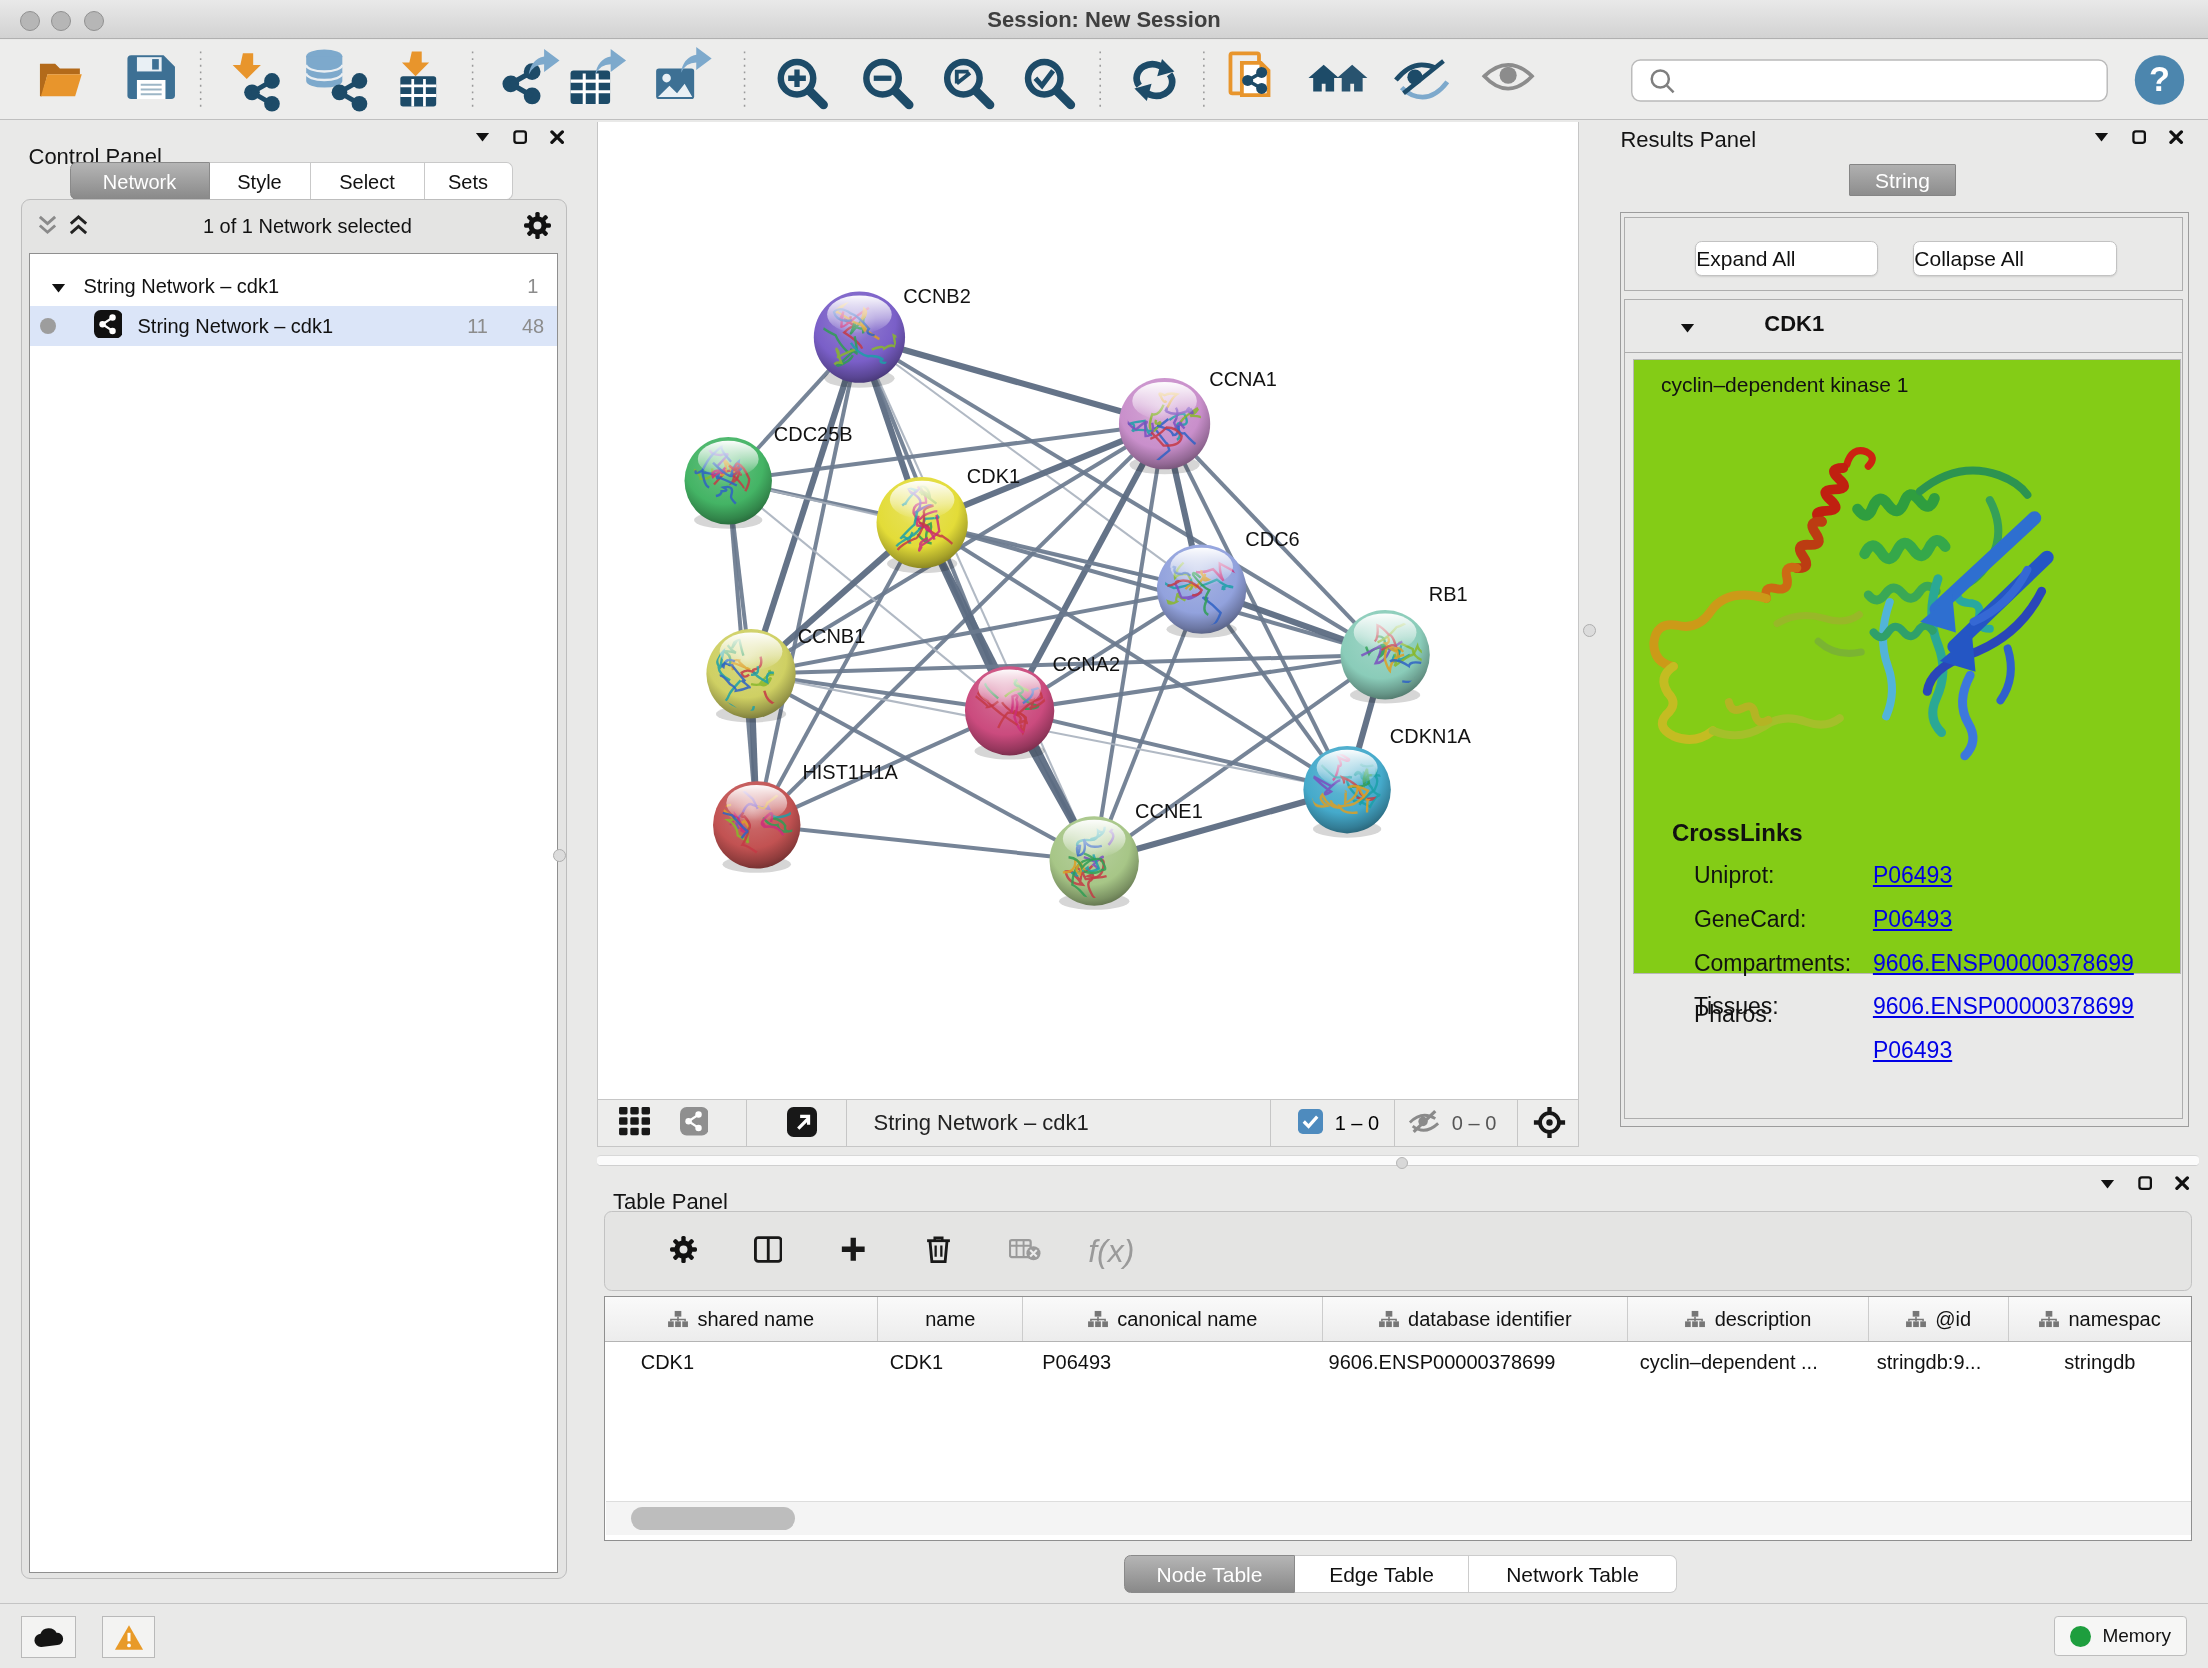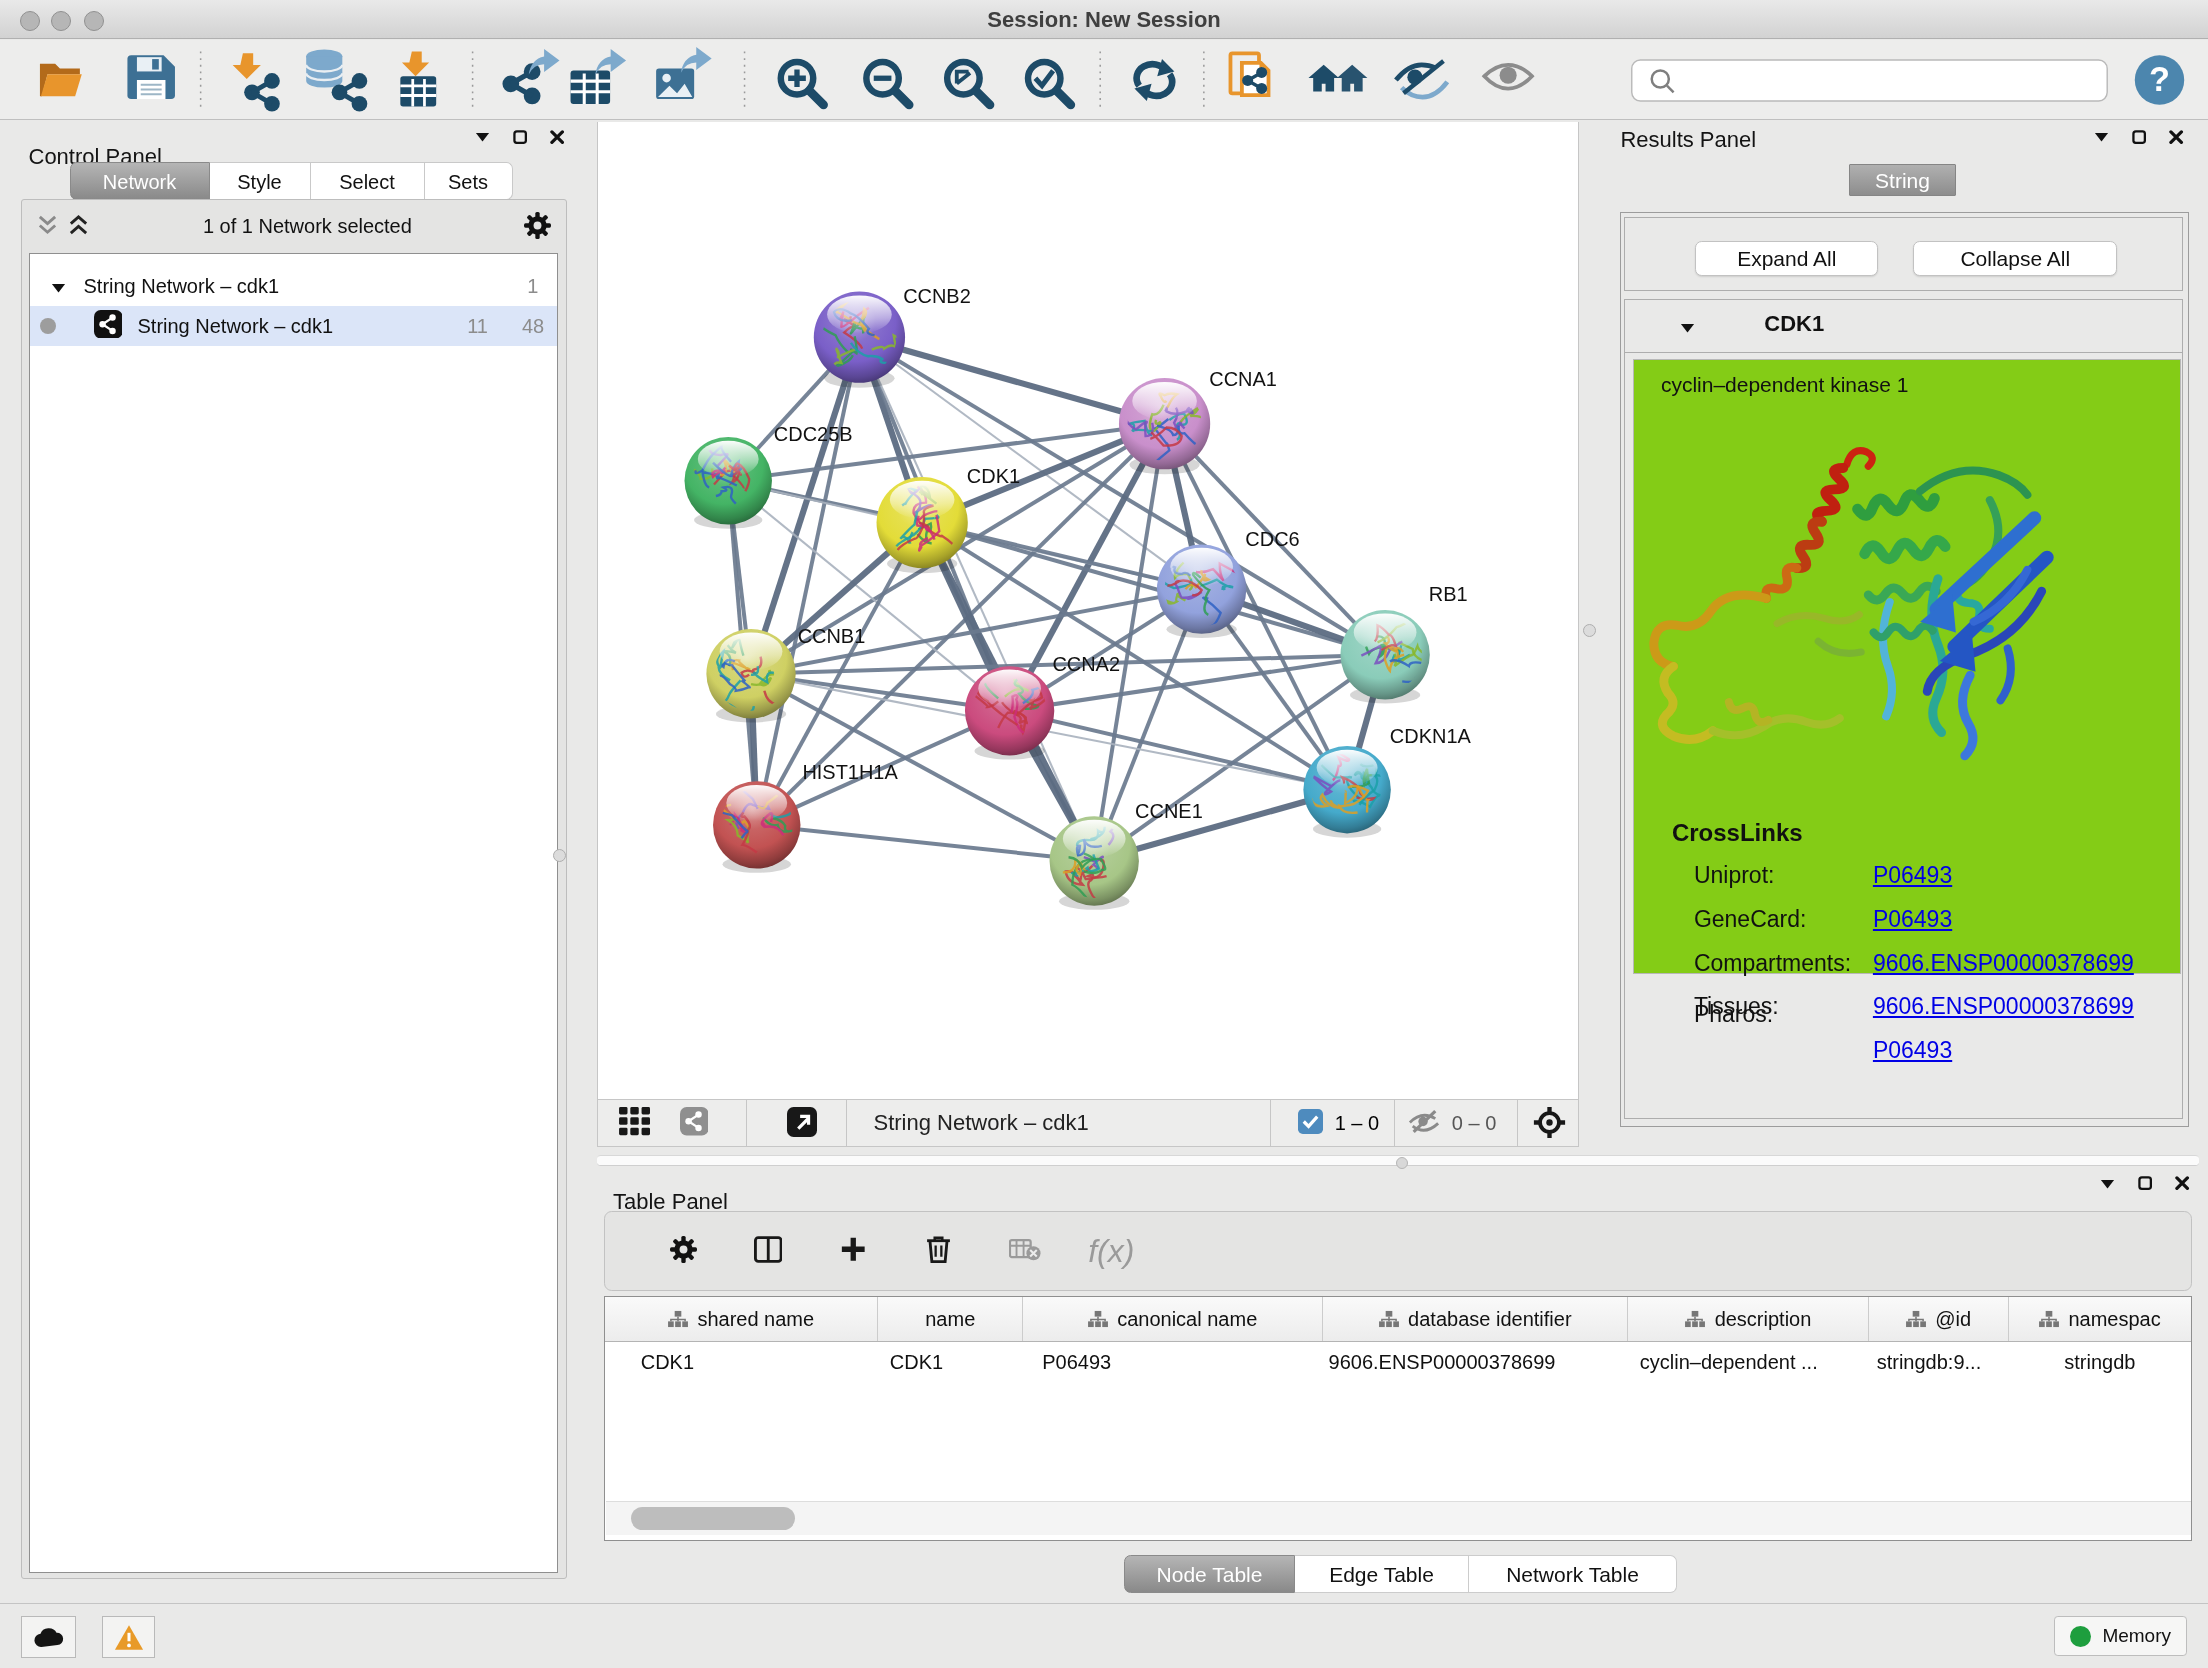--- a/index.html
+++ b/index.html
@@ -10,33 +10,33 @@
 #title{position:absolute;top:6.7px;left:0;width:100%;text-align:center;font-size:22px;font-weight:bold;color:#3f3f3f;}
 #toolbar{left:0;top:40px;width:2208px;height:80px;background:#ededec;border-bottom:1px solid #bfbfbf;}
 .ptitle{font-size:22px;color:#141414;}
 .phead-ic{position:absolute;top:0;display:flex;align-items:center;gap:23px;}
 #cpanel{left:9.5px;top:122px;width:559px;height:1457px;}
 .tabrow{position:absolute;display:flex;}
 .tab{height:38px;line-height:38px;text-align:center;font-size:20px;background:#fff;color:#111;border:1px solid #c9c9c9;border-left:none;}
 .tab.first{border-left:1px solid #c9c9c9;border-radius:6.7px 0 0 6.7px;}
 .tab.last{border-radius:0 6.7px 6.7px 0;}
 .tab.sel{background:linear-gradient(#b5b5b5,#898989);color:#fff;border-color:#8a8a8a;}
-#netlistbox{position:absolute;left:11.4px;top:77px;width:546px;height:1380px;background:#e4e4e3;border:1px solid #bdbdbd;border-radius:3px;}
+#netlistbox{position:absolute;left:11.4px;top:77px;width:546px;height:1380px;background:#e4e4e3;border:1px solid #bdbdbd;border-radius:9px;}
 #netlisthdr{position:absolute;left:0;top:0;width:100%;height:53px;display:flex;align-items:center;}
 #netlist{position:absolute;left:7.6px;top:53px;width:529px;height:1320px;background:#fff;border:1px solid #8f8f8f;padding-top:12.4px;}
 .lrow{height:40px;display:flex;align-items:center;font-size:20px;color:#111;}
 #netview{left:597px;top:122px;width:982px;height:978px;background:#fff;border:1px solid #c6c6c6;border-top:none;}
 #nettb{left:597px;top:1099px;width:982px;height:48px;background:#ededec;border:1px solid #c6c6c6;display:flex;align-items:center;}
 .vsep{width:1px;height:46px;background:#c6c6c6;}
 #hsplit{left:597px;top:1155px;width:1602px;height:10.5px;background:#fbfbfb;border-top:1px solid #d8d8d8;border-bottom:1px solid #cfcfcf;border-radius:3.8px;}
 #rpanel{left:1609px;top:122px;width:590px;height:1010px;}
 #rbox{position:absolute;left:10.5px;top:90px;width:569px;height:915px;background:#e9e9e8;border:1px solid #9c9c9c;}
 #stringtab{position:absolute;left:240px;top:42px;width:107px;height:32px;border-radius:1px;background:linear-gradient(#b0b0b0,#8d8d8d);border:1px solid #858585;color:#fff;font-size:21px;text-align:center;line-height:31px;}
 #expbox{position:absolute;left:3.8px;top:3.8px;width:559px;height:74px;border:1px solid #adadad;}
-.wbtn{position:absolute;top:23px;height:35px;border:1px solid #c2c2c2;border-radius:6.7px;background:#fff;font-size:21px;color:#111;text-align:center;line-height:33px;box-shadow:0 1px 1.9px rgba(0,0,0,0.12);}
+.wbtn{position:absolute;top:23px;height:35px;border:1px solid #c2c2c2;border-radius:6.7px;background:#fff;font-size:21px;color:#111;text-align:left;line-height:33px;box-shadow:0 1px 1.9px rgba(0,0,0,0.12);}
 #cdkbox{position:absolute;left:3.8px;top:86px;width:559px;height:820px;border:1px solid #adadad;}
 #cdkhdr{position:absolute;left:0;top:0;width:100%;height:53px;border-bottom:1px solid #adadad;}
 #cdkcontent{position:absolute;left:7.6px;top:59px;width:548px;height:615px;background:#84cc16;border:1px solid #b8b8b8;}
 .serif{font-family:Liberation Sans, sans-serif;}
 .xlrow{position:absolute;font-size:23px;color:#111;}
 .lnk{color:#0000e6;text-decoration:underline;cursor:pointer;}
 #tpanel{left:597px;top:1165px;width:1602px;height:437px;}
 #ttool{position:absolute;left:6.7px;top:46px;width:1588px;height:80px;background:#e4e4e3;border:1px solid #c2c2c2;border-radius:7.6px;display:flex;align-items:center;gap:57px;padding-left:65px;}
 #tbl{position:absolute;left:6.7px;top:131px;width:1588px;height:245px;background:#fff;border:1px solid #8f8f8f;}
 #thead{position:absolute;left:0;top:0;width:100%;height:45px;background:linear-gradient(#fafafa,#ececec);border-bottom:1px solid #b4b4b4;display:flex;font-size:20px;color:#111;}

